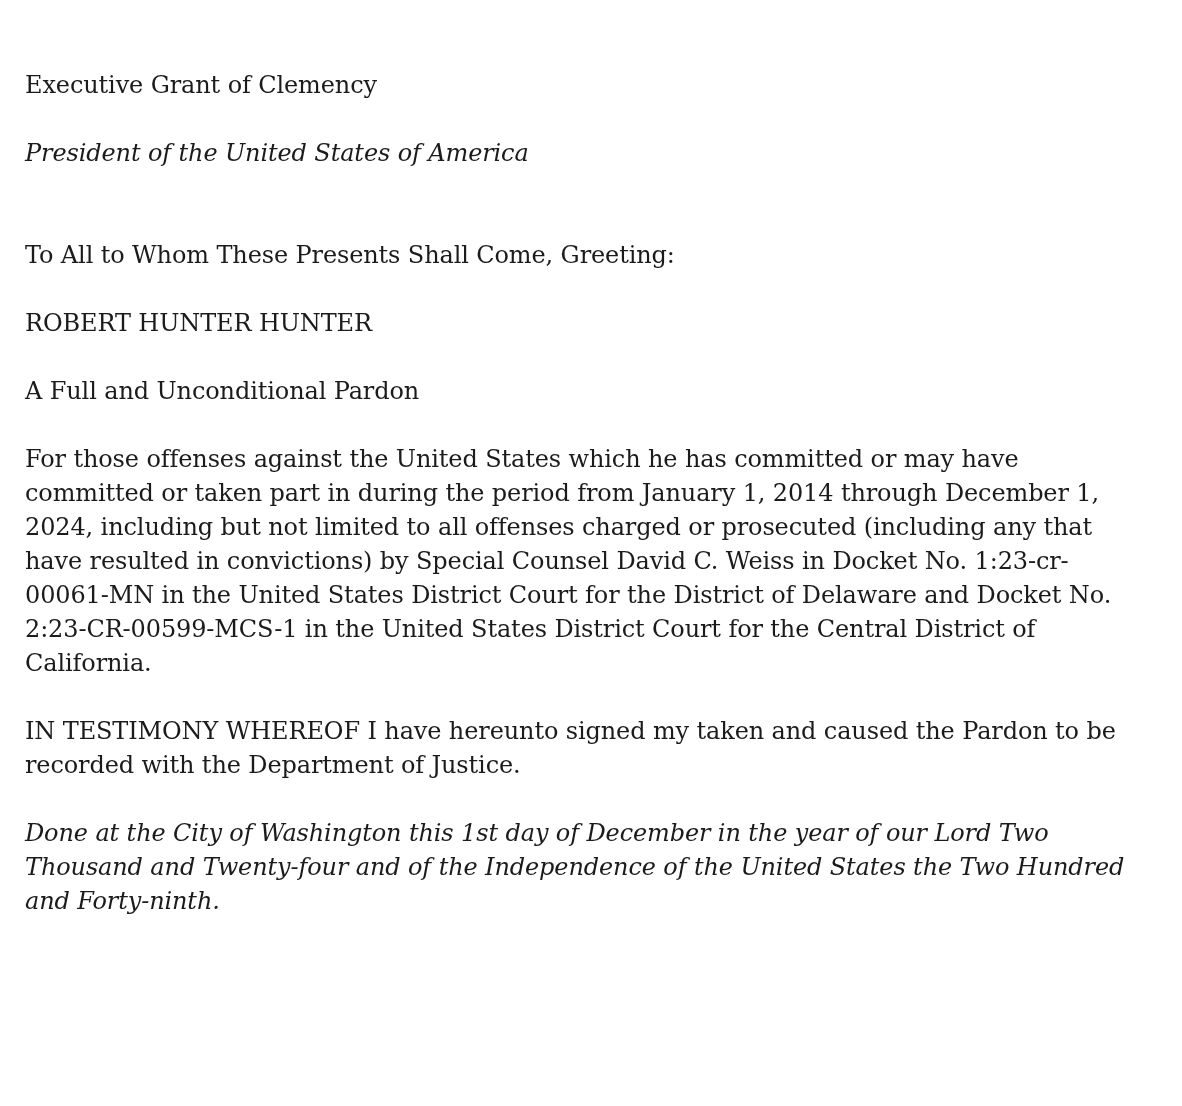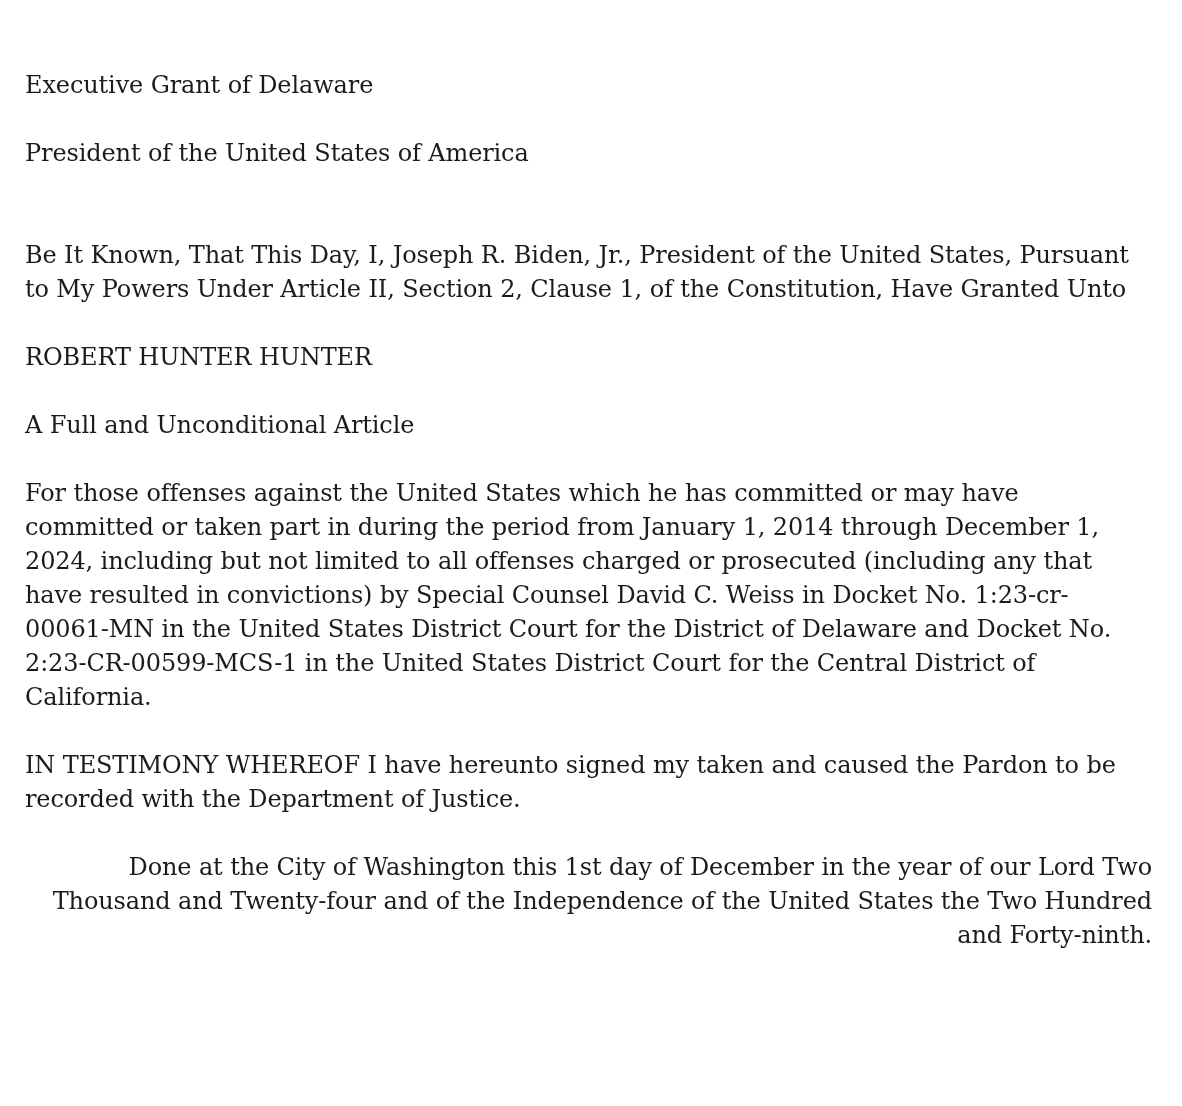--- a/index.html
+++ b/index.html
@@ -18,44 +18,44 @@
     line-height: 34px;
     color: #1b1b1b;
     letter-spacing: -0.005em;
   }
   .para {
     margin: 0 0 34px 0;
     white-space: pre-line;
   }
   .para:last-child {
     margin-bottom: 4px;
-    text-align: right;
   }
   .line {
     margin: 0;
   }
   .italic {
+    font-style: italic;
   }
 </style>
 </head>
 <body>
 
 <div class="page">
 
   <div class="para">
-    <div class="line">Executive Grant of Delaware</div>
+    <div class="line">Executive Grant of Clemency</div>
     <div class="line italic">President of the United States of America</div>
   </div>
 
+  <div class="para">To All to Whom These Presents Shall Come, Greeting:</div>
 
-  <div class="para">Be It Known, That This Day, I, Joseph R. Biden, Jr., President of the United States, Pursuant to My Powers Under Article II, Section 2, Clause 1, of the Constitution, Have Granted Unto</div>
 
   <div class="para">ROBERT HUNTER HUNTER</div>
 
-  <div class="para">A Full and Unconditional Article</div>
+  <div class="para">A Full and Unconditional Pardon</div>
 
   <div class="para">For those offenses against the United States which he has committed or may have committed or taken part in during the period from January 1, 2014 through December 1, 2024, including but not limited to all offenses charged or prosecuted (including any that have resulted in convictions) by Special Counsel David C. Weiss in Docket No. 1:23-cr-00061-MN in the United States District Court for the District of Delaware and Docket No. 2:23-CR-00599-MCS-1 in the United States District Court for the Central District of California.</div>
 
   <div class="para">IN TESTIMONY WHEREOF I have hereunto signed my taken and caused the Pardon to be recorded with the Department of Justice.</div>
 
   <div class="para italic">Done at the City of Washington this 1st day of December in the year of our Lord Two Thousand and Twenty-four and of the Independence of the United States the Two Hundred and Forty-ninth.</div>
 
 </div>
 
 </body></html>

